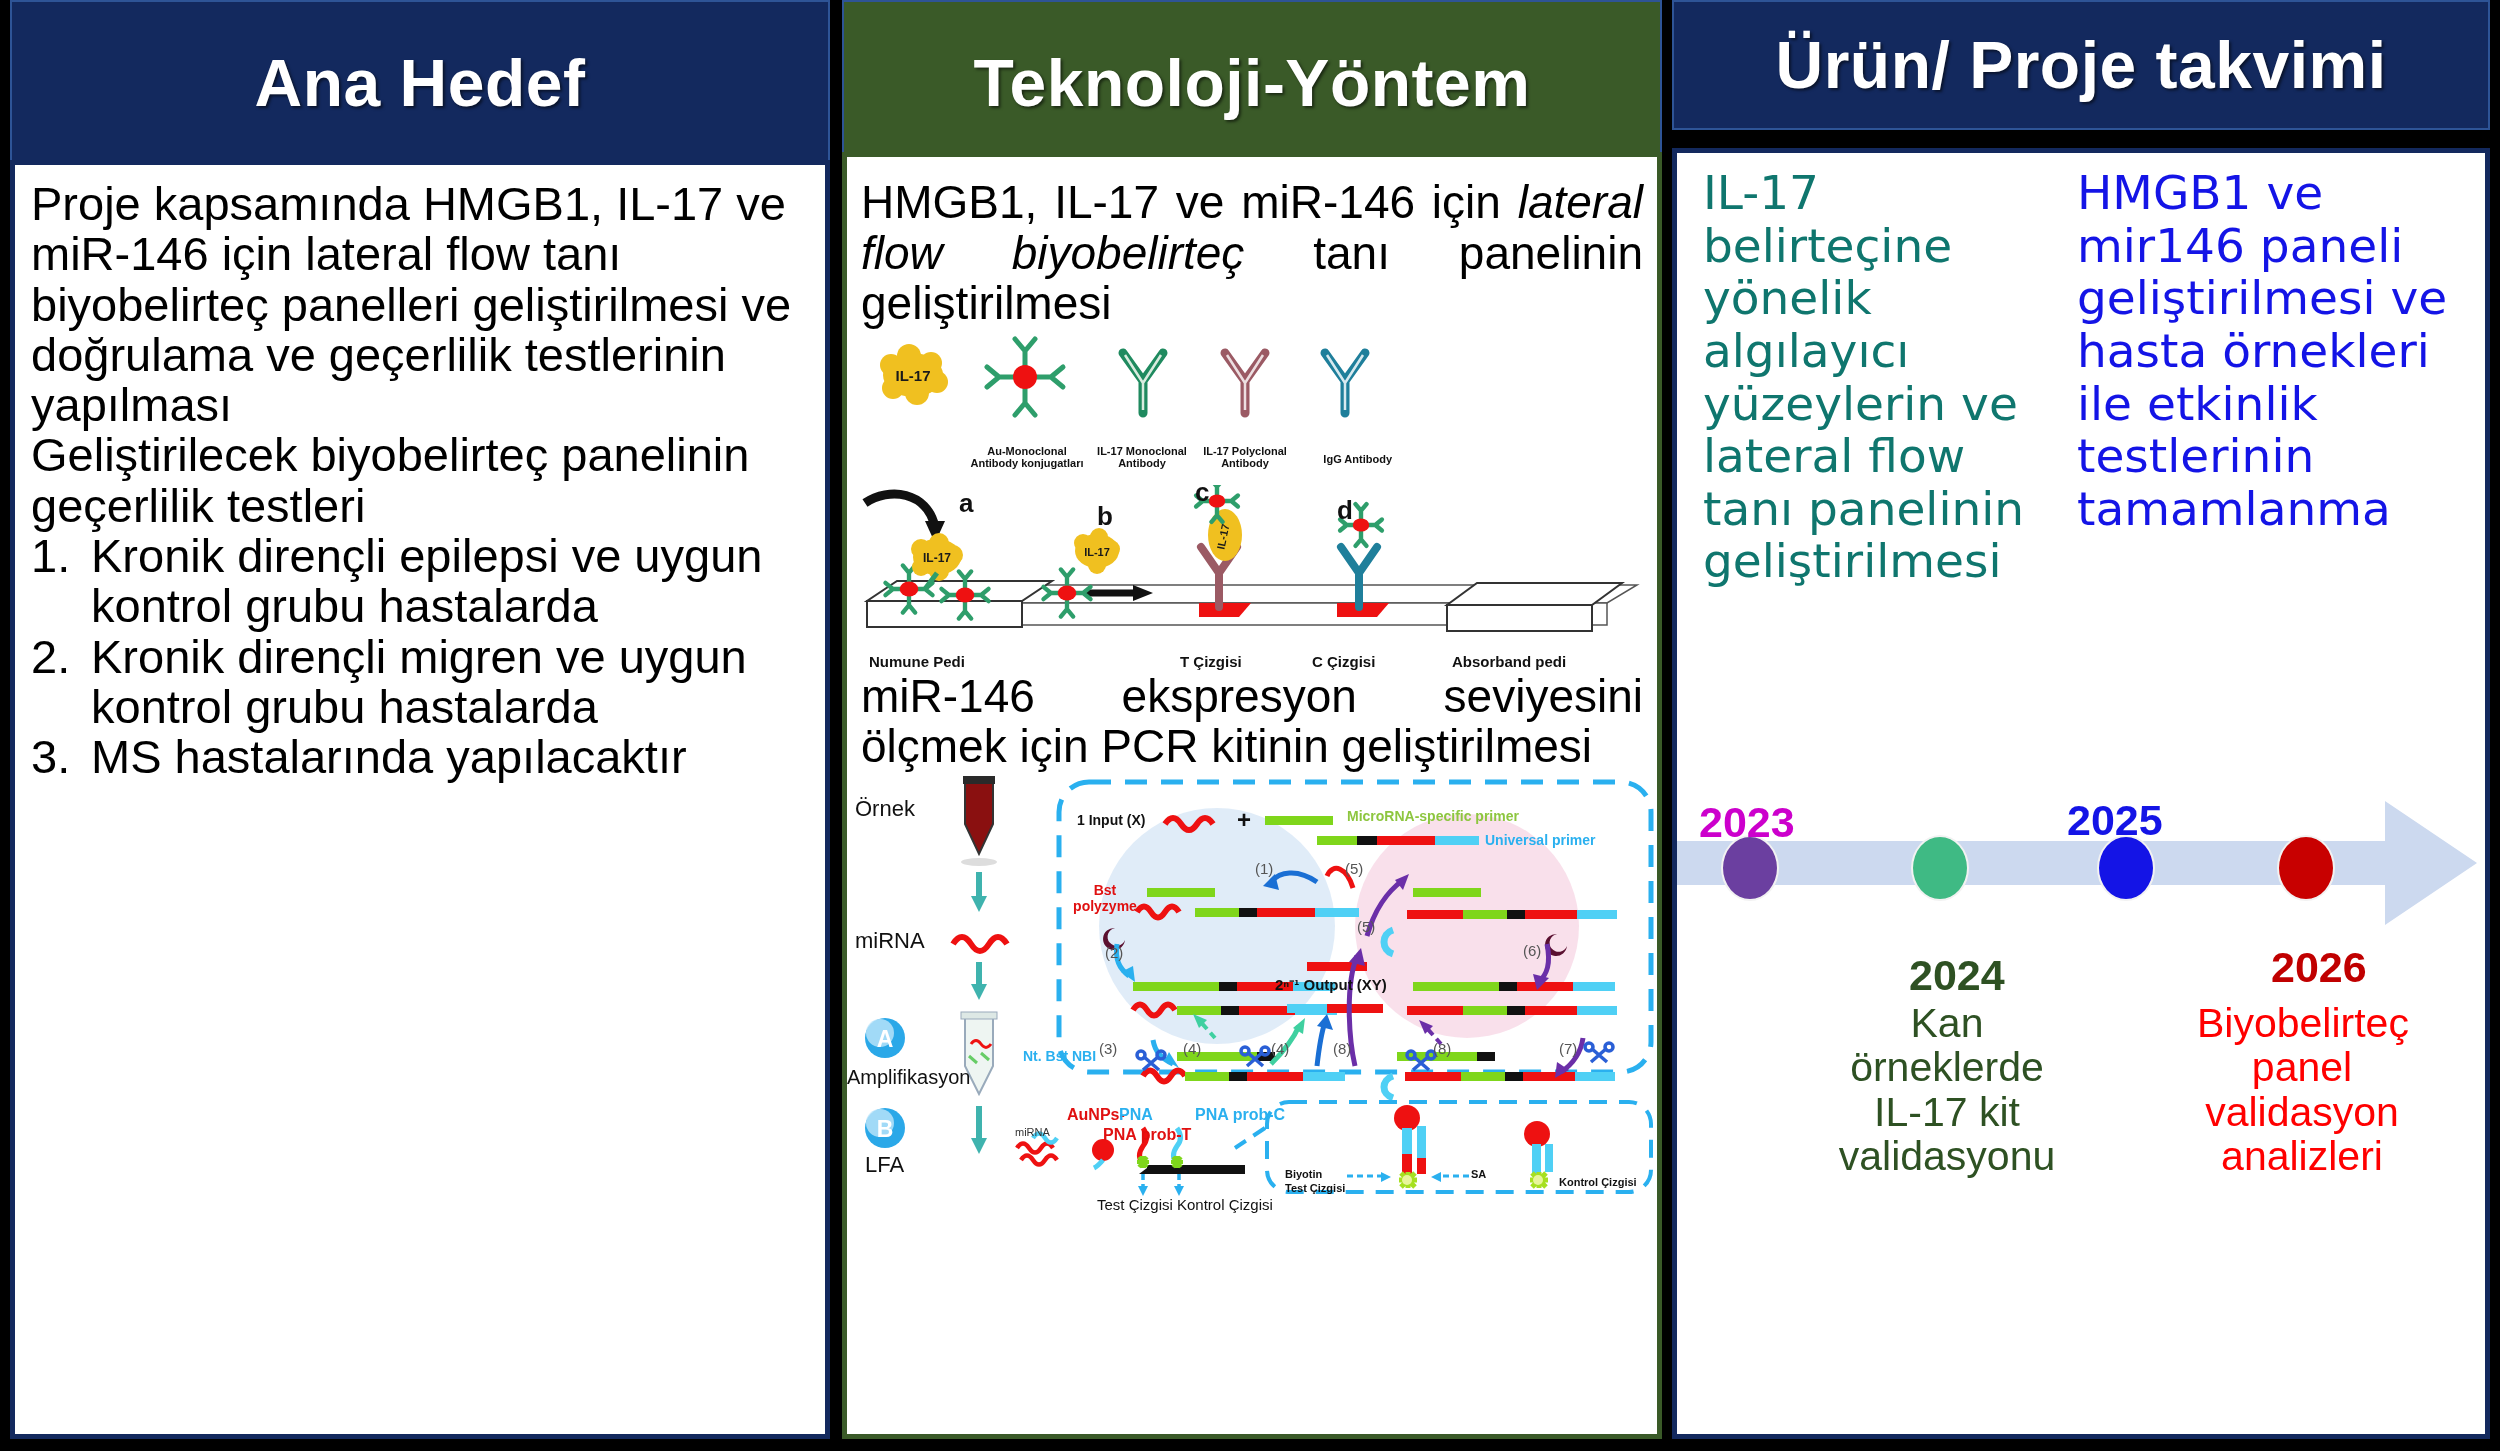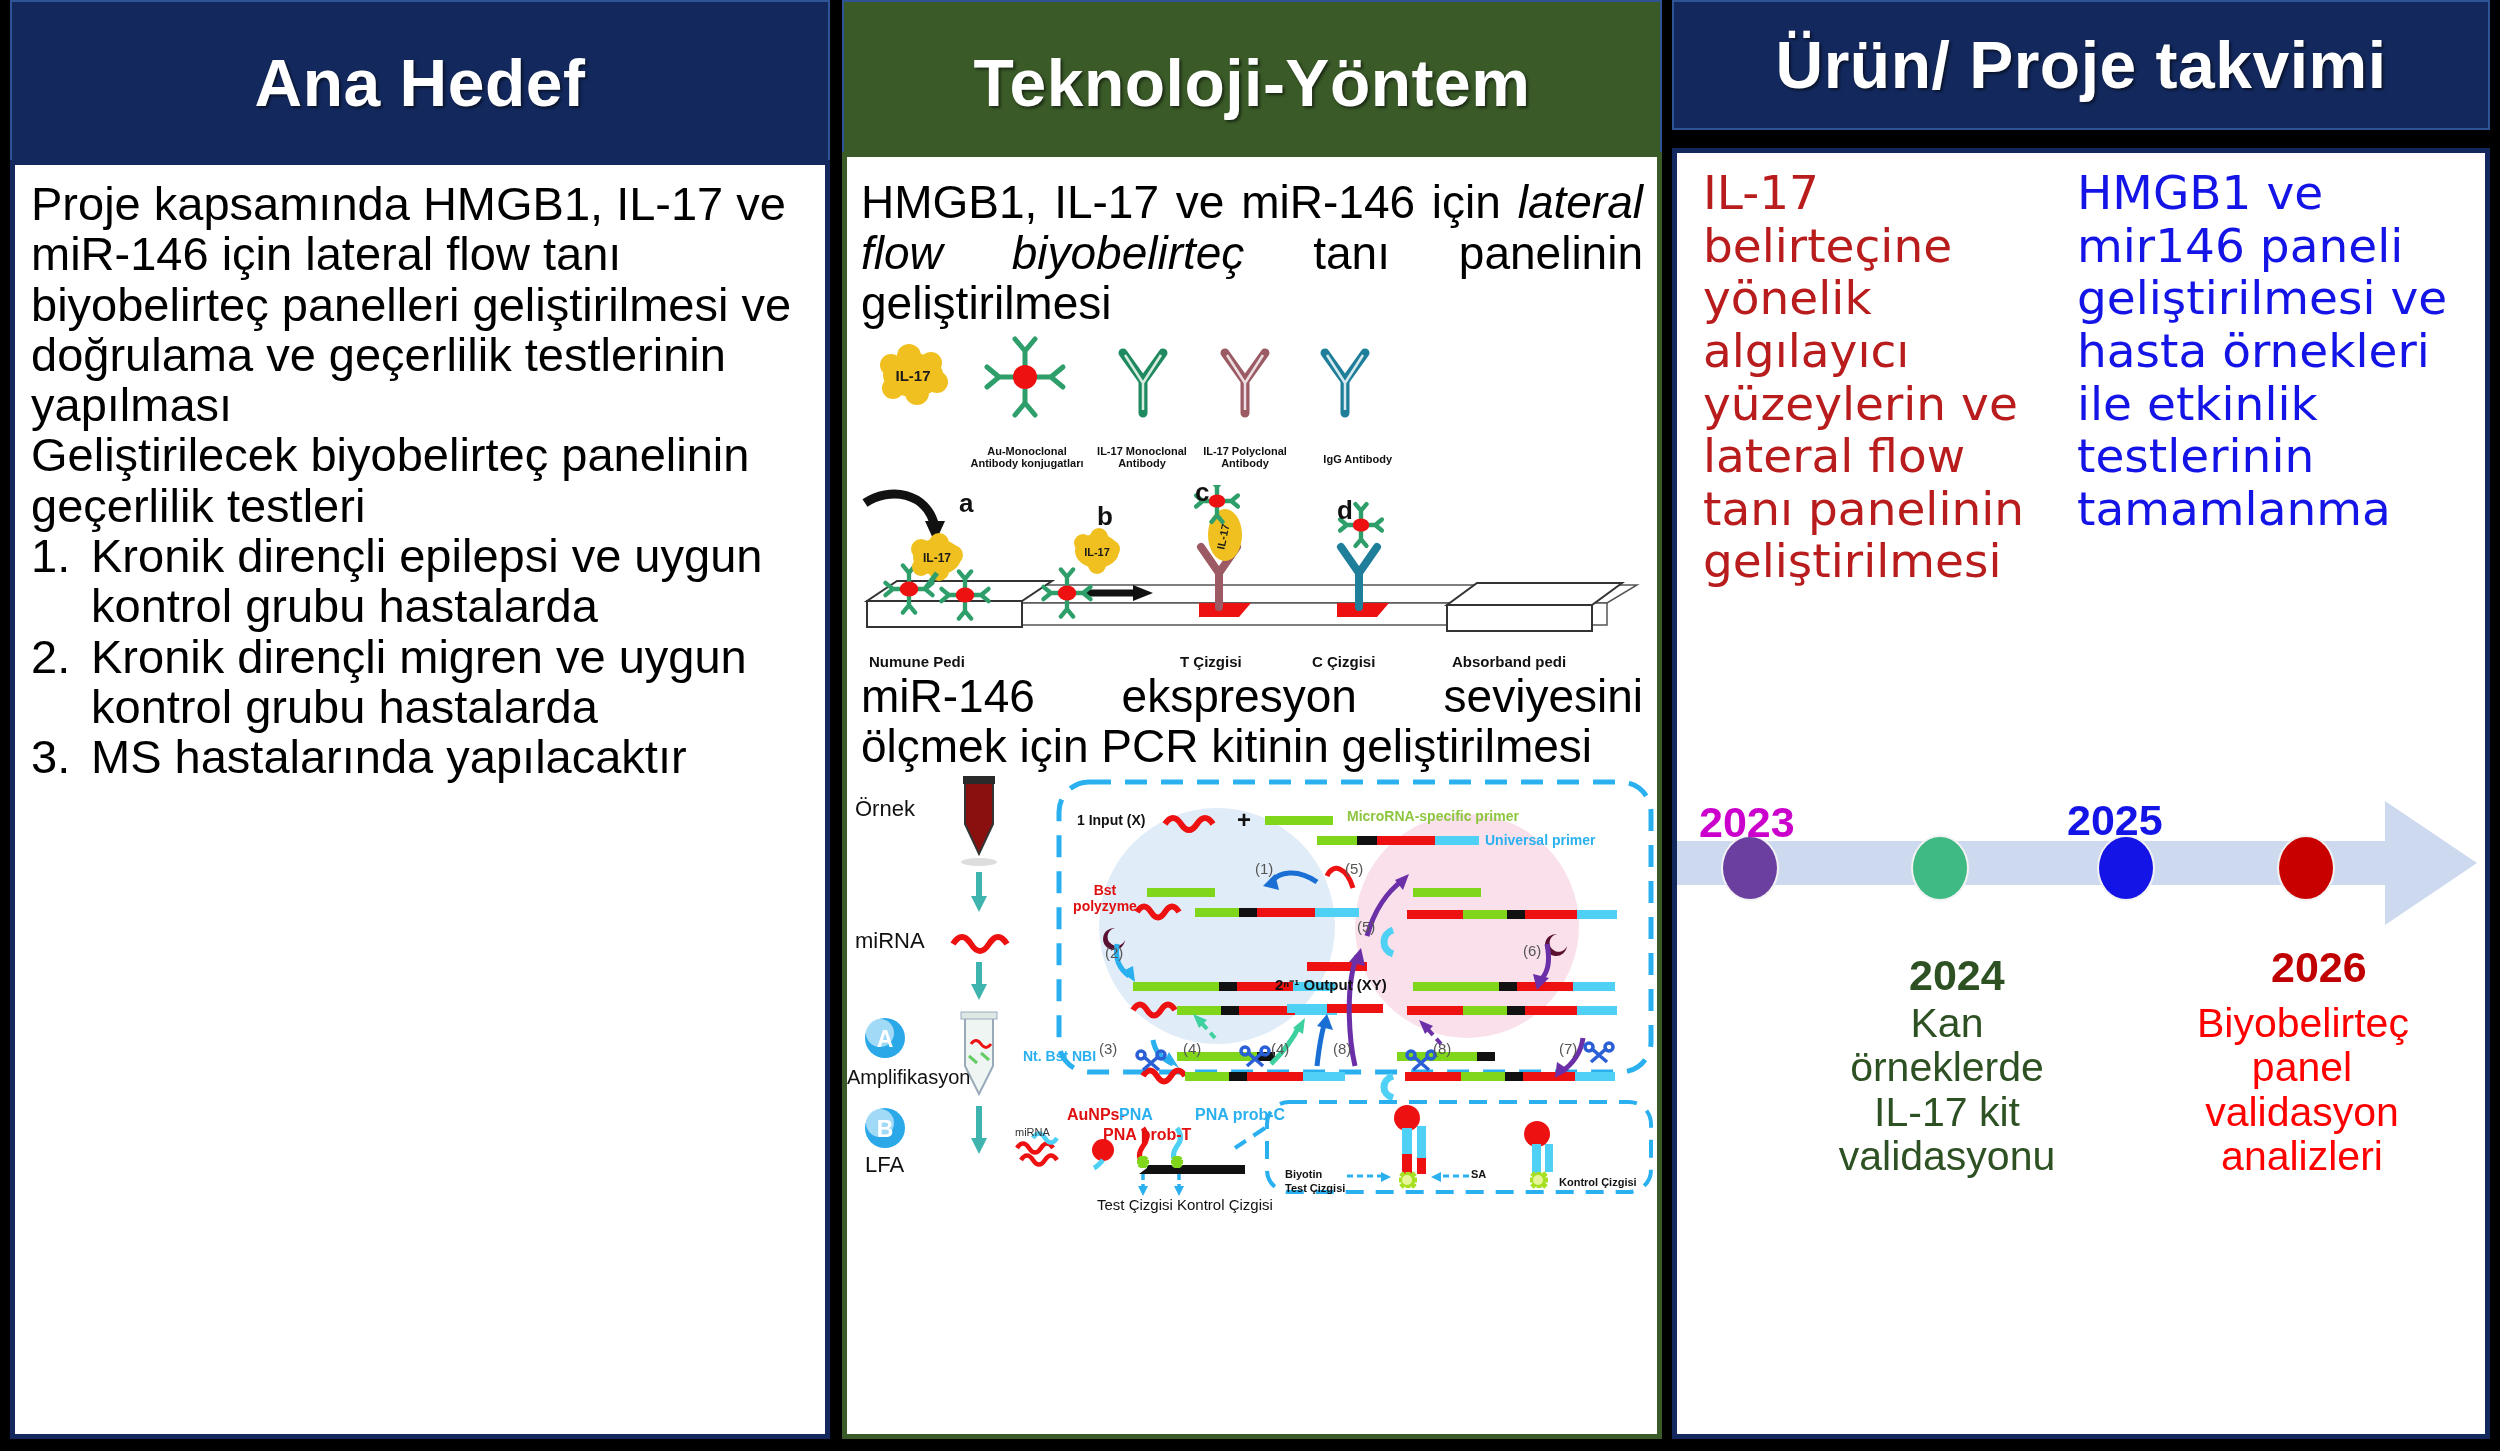--- a/index.html
+++ b/index.html
@@ -36,21 +36,21 @@
   .mtext{padding:20px 14px 0 14px;font-size:46px;line-height:1.1;color:#000;text-align:justify;}
   .mtext .it{font-style:italic;}
   .mtext2{padding:6px 14px 0 14px;font-size:46px;line-height:1.1;color:#000;text-align:justify;}
 
   .fig{position:relative;width:100%;}
   .ab-lab{font-size:11px;font-weight:bold;text-align:center;line-height:1.15;color:#111;}
 
   
   .r-top{position:absolute;top:14px;left:0;right:0;height:570px;}
   .r-magenta{position:absolute;left:26px;top:0;width:350px;font-size:47px;line-height:1.12;
-             color:#b91c1c;font-family:"DejaVu Sans",sans-serif;}
+             color:#0f766e;font-family:"DejaVu Sans",sans-serif;}
   .r-blue{position:absolute;left:400px;top:0;width:380px;font-size:47px;line-height:1.12;
           color:#1414e6;font-family:"DejaVu Sans",sans-serif;}
 
   .arrow-wrap{position:absolute;left:0;top:630px;width:818px;height:160px;}
   .yr{position:absolute;font-weight:bold;font-size:43px;font-family:"Liberation Sans",sans-serif;}
   .cap{position:absolute;font-size:41px;line-height:1.08;text-align:center;}
 
   .dot{position:absolute;border-radius:50%;border:2px solid #f2f2f2;}
 </style>
 </head>

